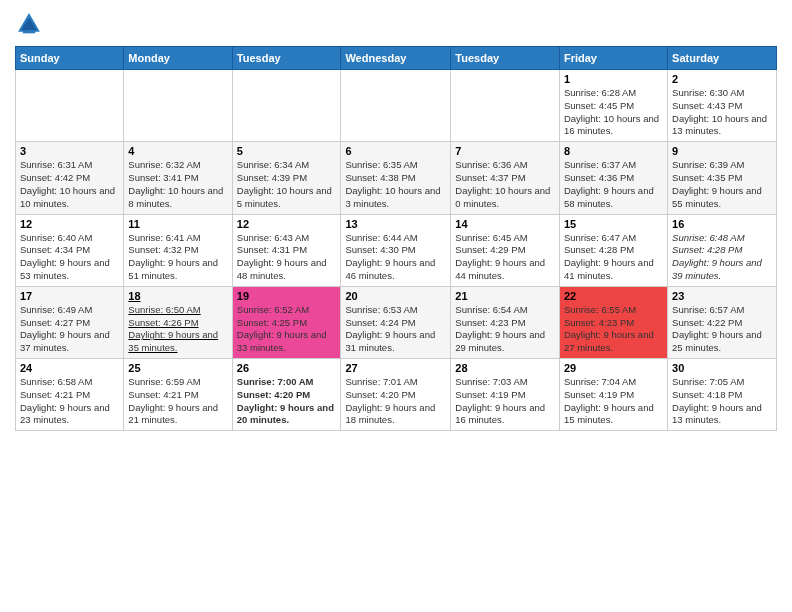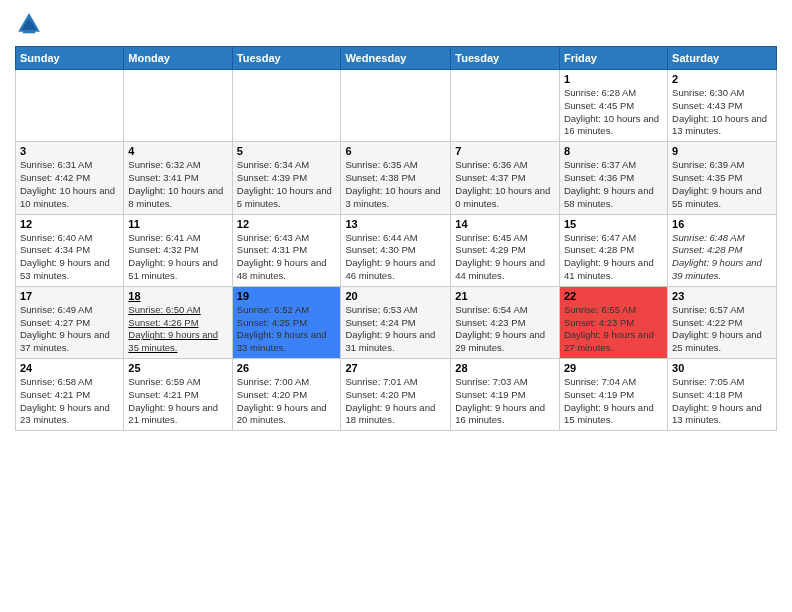--- a/index.html
+++ b/index.html
@@ -241,21 +241,21 @@
             <div class="day-info" style="white-space: pre-line;">Sunrise: 6:49 AM
 Sunset: 4:27 PM
 Daylight: 9 hours and 37 minutes.</div>
           </td>
           <td style="background: rgb(245, 245, 245); text-decoration: underline;">
             <div class="day-number">18</div>
             <div class="day-info" style="white-space: pre-line;">Sunrise: 6:50 AM
 Sunset: 4:26 PM
 Daylight: 9 hours and 35 minutes.</div>
           </td>
-          <td style="background: #3b82f6;">
+          <td style="background: #ec4899;">
             <div class="day-number">19</div>
             <div class="day-info" style="white-space: pre-line;">Sunrise: 6:52 AM
 Sunset: 4:25 PM
 Daylight: 9 hours and 33 minutes.</div>
           </td>
           <td style="background: rgb(245, 245, 245);">
             <div class="day-number">20</div>
             <div class="day-info" style="white-space: pre-line;">Sunrise: 6:53 AM
 Sunset: 4:24 PM
 Daylight: 9 hours and 31 minutes.</div>
@@ -287,21 +287,21 @@
 Daylight: 9 hours and 23 minutes.</div>
           </td>
           <td>
             <div class="day-number">25</div>
             <div class="day-info" style="white-space: pre-line;">Sunrise: 6:59 AM
 Sunset: 4:21 PM
 Daylight: 9 hours and 21 minutes.</div>
           </td>
           <td>
             <div class="day-number">26</div>
-            <div class="day-info" style="white-space: pre-line;">Sunrise: 7:00 AM
+            <div class="day-info" style="white-space: pre-line; font-weight: bold;">Sunrise: 7:00 AM
 Sunset: 4:20 PM
 Daylight: 9 hours and 20 minutes.</div>
           </td>
           <td>
             <div class="day-number">27</div>
             <div class="day-info" style="white-space: pre-line;">Sunrise: 7:01 AM
 Sunset: 4:20 PM
 Daylight: 9 hours and 18 minutes.</div>
           </td>
           <td>

